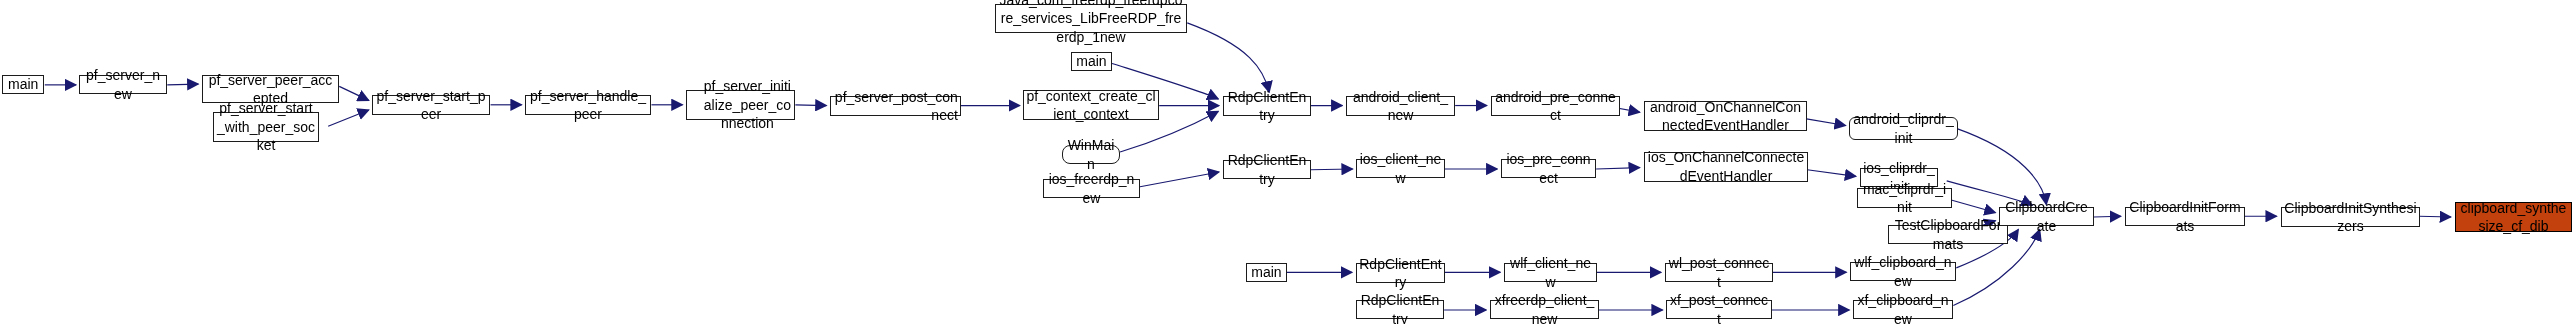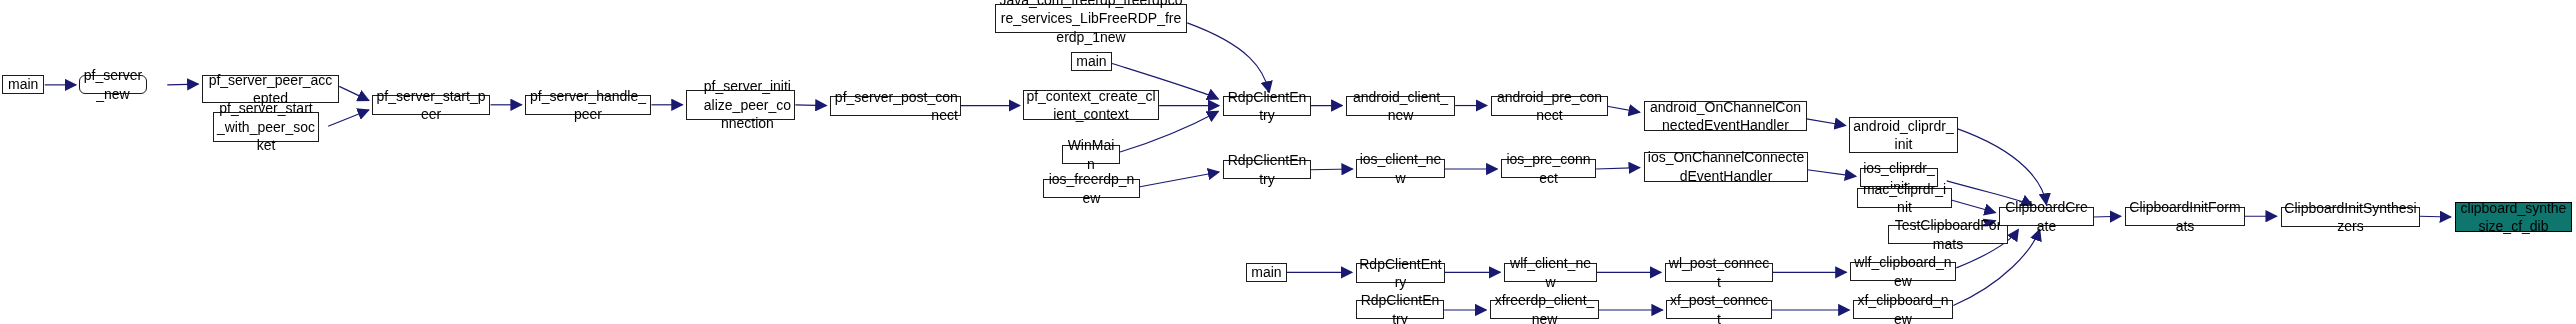--- a/index.html
+++ b/index.html
@@ -22,21 +22,21 @@
     align-items:center;
     justify-content:center;
     text-align:center;
     padding:0.7px 2.2px;
     overflow-wrap:anywhere;
     word-break:break-all;
     z-index:2;
     cursor:pointer;
   }
   .node.target{
-    background:#0f766e;
+    background:#c2410c;
     border:1.2px solid #000000;
     cursor:default;
   }
   .edge{stroke:#191970;stroke-width:1.6;fill:none;}
 </style>
 </head>
 <body>
 
 <div id="canvas">
 
@@ -79,36 +79,36 @@
     <path class="edge" d="M1956,420 L2013,420" marker-end="url(#arrow)"></path>
     <path class="edge" d="M2165,420 L2252,420" marker-end="url(#arrow)"></path>
     <path class="edge" d="M2400,420 L2505,420" marker-end="url(#arrow)"></path>
     <path class="edge" d="M2646,414 C2714,384 2753,339 2763,311" marker-end="url(#arrow)"></path>
     <path class="edge" d="M2836,294 L2873,293" marker-end="url(#arrow)"></path>
     <path class="edge" d="M3041,293 L3084,293" marker-end="url(#arrow)"></path>
     <path class="edge" d="M3277,293 L3320,294" marker-end="url(#arrow)"></path>
   </svg>
 
   <div class="node" style="left:2.2px;top:75px;width:42px;height:19px;">main</div>
-  <div class="node" style="left:79px;top:75px;width:68px;height:19px;border-radius:6px;">pf_server_new</div>
+  <div class="node" style="left:79px;top:75px;width:88px;height:19px;">pf_server_new</div>
   <div class="node" style="left:202px;top:75px;width:137px;height:28px;">pf_server_peer_accepted</div>
   <div class="node" style="left:213px;top:112px;width:106px;height:29.5px;">pf_server_start_with_peer_socket</div>
   <div class="node" style="left:372px;top:95px;width:118px;height:20px;">pf_server_start_peer</div>
   <div class="node" style="left:525px;top:95px;width:126px;height:20px;">pf_server_handle_peer</div>
   <div class="node" style="left:686px;top:90px;width:109px;height:30px;padding-left:16px;">pf_server_initialize_peer_connection</div>
   <div class="node" style="left:830px;top:96px;width:131px;height:20px;text-align:right;">pf_server_post_connect</div>
   <div class="node" style="left:1023px;top:90px;width:136px;height:30px;">pf_context_create_client_context</div>
   <div class="node" style="left:995px;top:3.7px;width:192px;height:29.5px;">Java_com_freerdp_freerdpcore_services_LibFreeRDP_freerdp_1new</div>
   <div class="node" style="left:1071px;top:52px;width:41px;height:19px;">main</div>
-  <div class="node" style="left:1062px;top:145px;width:58px;height:19px;">WinMain</div>
+  <div class="node" style="left:1062px;top:145px;width:58px;height:19px;border-radius:8px;">WinMain</div>
   <div class="node" style="left:1223px;top:96px;width:88px;height:20px;">RdpClientEntry</div>
   <div class="node" style="left:1346px;top:96px;width:109px;height:20px;">android_client_new</div>
-  <div class="node" style="left:1491px;top:96px;width:117px;height:20px;">android_pre_connect</div>
+  <div class="node" style="left:1491px;top:96px;width:129px;height:20px;">android_pre_connect</div>
   <div class="node" style="left:1644px;top:101px;width:163px;height:30px;">android_OnChannelConnectedEventHandler</div>
-  <div class="node" style="left:1849px;top:117px;width:109px;height:36px;">android_cliprdr_init</div>
+  <div class="node" style="left:1849px;top:117px;width:109px;height:23px;border-radius:6px;">android_cliprdr_init</div>
   <div class="node" style="left:1043px;top:179px;width:97px;height:19px;">ios_freerdp_new</div>
   <div class="node" style="left:1223px;top:160px;width:88px;height:19px;">RdpClientEntry</div>
   <div class="node" style="left:1356px;top:159px;width:89px;height:19px;">ios_client_new</div>
   <div class="node" style="left:1501px;top:159px;width:95px;height:19px;">ios_pre_connect</div>
   <div class="node" style="left:1644px;top:152px;width:164px;height:29.5px;">ios_OnChannelConnectedEventHandler</div>
   <div class="node" style="left:1860px;top:168px;width:78px;height:19px;">ios_cliprdr_init</div>
   <div class="node" style="left:1857px;top:188px;width:95px;height:20px;">mac_cliprdr_init</div>
   <div class="node" style="left:1888px;top:225px;width:120px;height:19px;">TestClipboardFormats</div>
   <div class="node" style="left:1246px;top:263px;width:41px;height:19px;">main</div>
   <div class="node" style="left:1356px;top:263px;width:89px;height:20px;">RdpClientEntry</div>

